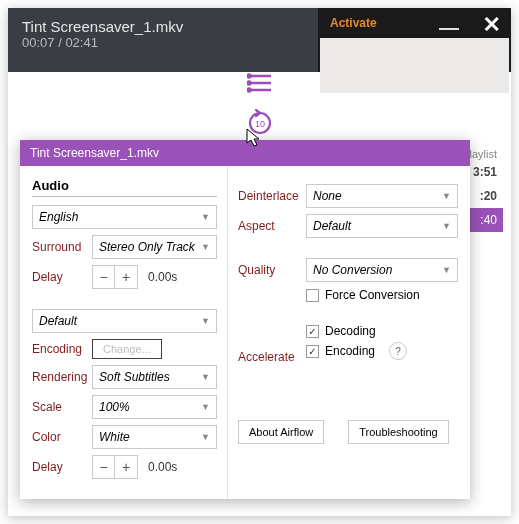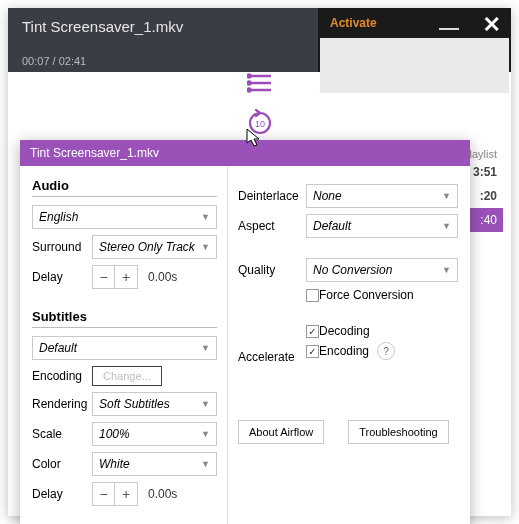--- a/index.html
+++ b/index.html
@@ -3,21 +3,21 @@
 <meta charset="utf-8">
 <style>
   * { box-sizing: border-box; margin: 0; padding: 0; font-family: "Segoe UI", Arial, sans-serif; }
   body { width: 519px; height: 524px; background: #fff; position: relative; overflow: hidden; }
   .shell { position: absolute; inset: 8px; box-shadow: 0 2px 12px rgba(0,0,0,0.25); background:#fff; }
 
   
   .topbar { height: 64px; display:flex; }
   .topbar-left { flex: 0 0 310px; background:#3a3e44; color:#fff; padding:10px 14px; position:relative; }
   .title { font-size: 15px; color:#e5e5e8; }
-  .time { font-size: 11px; color:#b8bbc0; margin-top:20px; }
+  .time { font-size: 13px; color:#b8bbc0; margin-top:0; }
   .topbar-right { flex:1; background:#1b1a1a; position:relative;font-weight:bold; }
   .activate { color:#e28a2a; font-size:12px; position:absolute; top:8px; left:12px; }
   .topbar-right .min { position:absolute; top:8px; right:52px; color:#ddd; font-size:20px; }
   .topbar-right .close { position:absolute; top:4px; right:10px; color:#fff; font-size:22px; }
   .thumb { position:absolute; top:30px; left:2px; right:2px; height:55px; background:#eceae8; }
 
   
   .controls { height:52px; display:flex; align-items:center; gap:14px; padding:0 16px; background:#fff;flex-direction:column; }
   .controls svg { stroke:#9c4db7; }
   .ctrl { width:28px; height:28px; display:flex; align-items:center; justify-content:center; cursor:pointer; }
@@ -25,33 +25,33 @@
 
   
   .settings { position:absolute; left:12px; top:132px; width:450px; background:#fff; box-shadow:0 3px 14px rgba(0,0,0,0.3); z-index:40; }
   .settings-header { background:#9a52b8; color:#fff; font-size:12px; padding:6px 10px; }
   .settings-body { display:flex; }
   .col-left { width:208px; padding:12px 10px 14px 12px; border-right:1px solid #e2e2e2; }
   .col-right { flex:1; padding:12px 12px 12px 10px; }
 
   .section-title { font-weight:bold; font-size:13px; border-bottom:1px solid #bcbcbc; padding-bottom:3px; margin-bottom:8px; }
   .field-row { display:flex; align-items:center; margin:6px 0; font-size:12px; }
-  .field-row .lbl { width:60px; color:#000000; }
+  .field-row .lbl { width:60px; color:#7f1d1d; }
   .col-right .field-row .lbl { width:68px; }
   .select { flex:1; border:1px solid #c9c9c9; padding:4px 6px; font-size:12px; background:#fff; display:flex; justify-content:space-between; align-items:center; cursor:pointer;font-style:italic; }
   .select .caret { color:#888; font-size:9px; }
   .select.full { width:100%; }
   .stepper { display:flex; border:1px solid #c9c9c9; }
   .stepper button { width:22px; height:22px; border:none; background:#fff; font-size:14px; color:#555; cursor:pointer; }
   .stepper button:first-child { border-right:1px solid #c9c9c9; }
   .delay-val { margin-left:10px; font-size:12px; color:#333; }
   .change-btn { border:1px solid #404040; background:#fff; color:#bdbdbd; font-size:11px; padding:3px 10px; cursor:pointer; }
   .spacer { height:14px; }
 
-  .checkbox-row { display:flex; align-items:center; font-size:12px; margin:4px 0 4px 68px; }
+  .checkbox-row { display:flex; align-items:center; gap:6px; font-size:12px; margin:4px 0 4px 68px; }
   .checkbox-row.noindent { margin-left:0; }
   .cb { width:13px; height:13px; border:1px solid #999; display:inline-flex; align-items:center; justify-content:center; font-size:10px; color:#333; background:#fff; }
   .help { width:18px; height:18px; border:1px solid #c9c9c9; border-radius:50%; display:inline-flex; align-items:center; justify-content:center; font-size:10px; color:#666; margin-left:8px; }
 
   .bottom-buttons { display:flex; gap:24px; margin-top:56px; }
   .btn { border:1px solid #c9c9c9; background:#fff; font-size:11px; padding:5px 10px; cursor:pointer; }
 
   
   .playlist { position:absolute; right:8px; top:140px; width:60px; font-size:12px; }
   .pl-title { color:#888; font-size:11px; text-align:right; padding-right:6px; }
@@ -160,21 +160,20 @@
           <span class="lbl">Delay</span>
           <div class="stepper">
             <button>−</button>
             <button>+</button>
           </div>
           <span class="delay-val">0.00s</span>
         </div>
 
         <div class="spacer"></div>
 
-        <div class="section-title">Subtitles</div>
         <div class="select full">
           <span>Default</span>
             <span class="caret">▼</span>
         </div>
         <div class="field-row">
           <span class="lbl">Encoding</span>
           <button class="change-btn">Change...</button>
         </div>
         <div class="field-row">
           <span class="lbl">Rendering</span>

